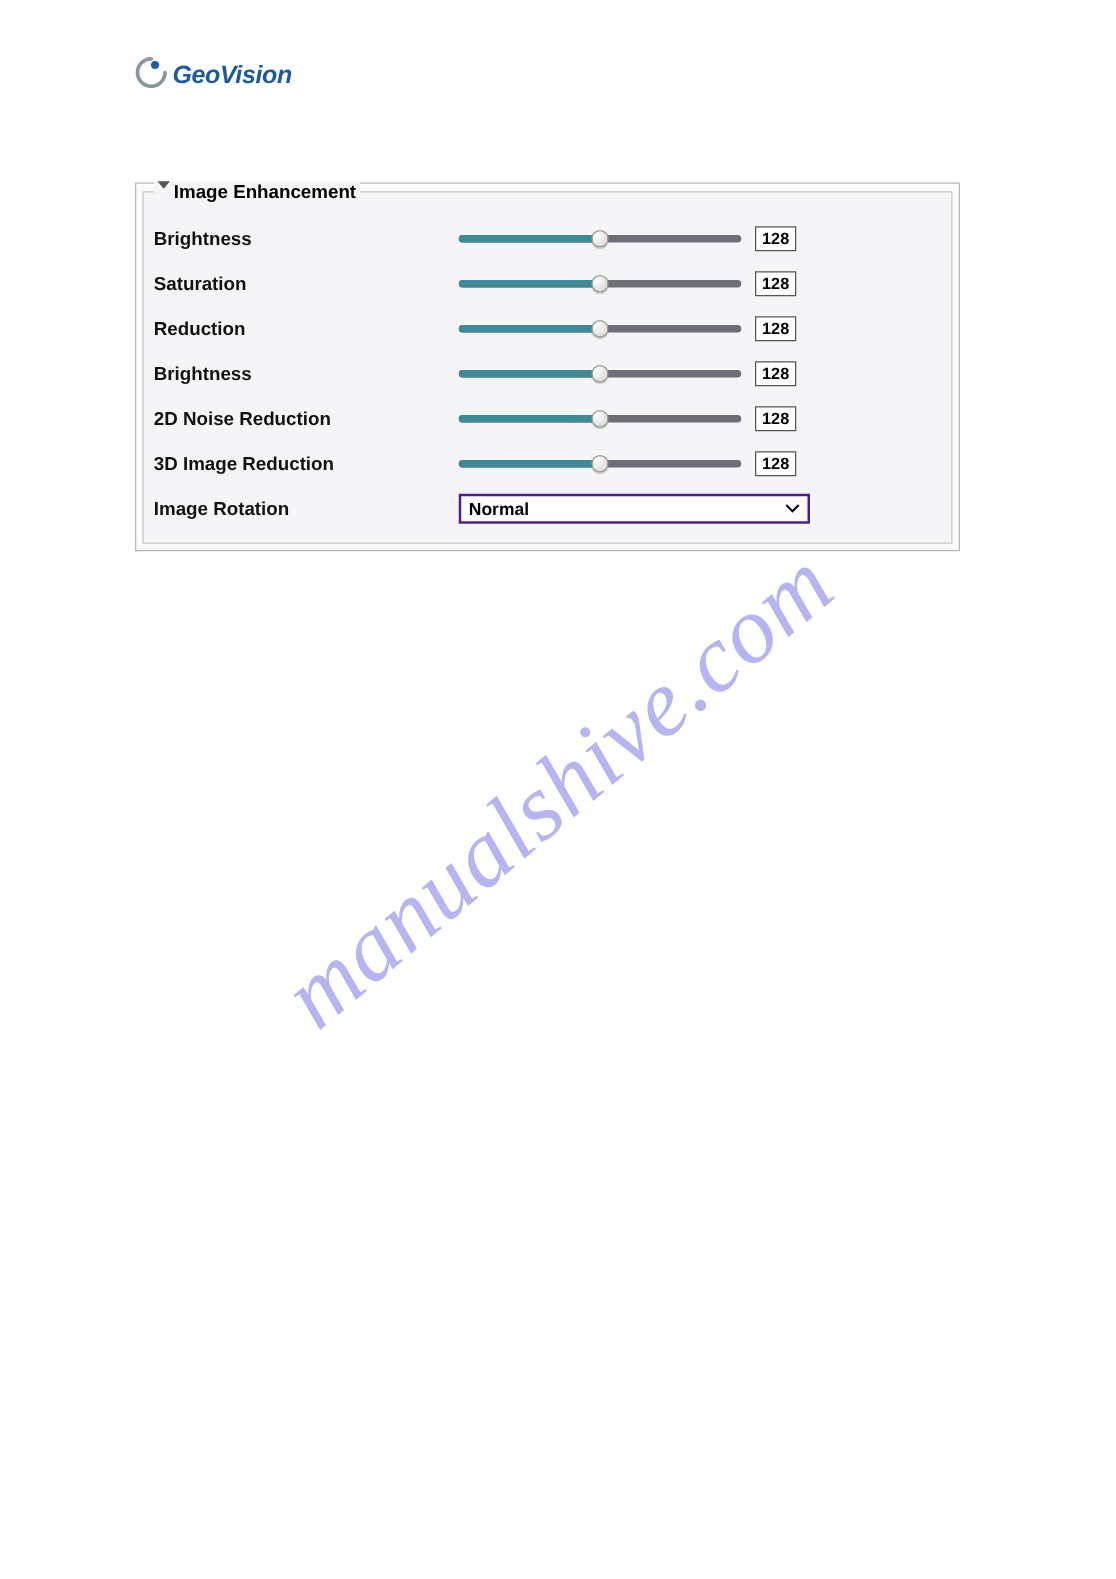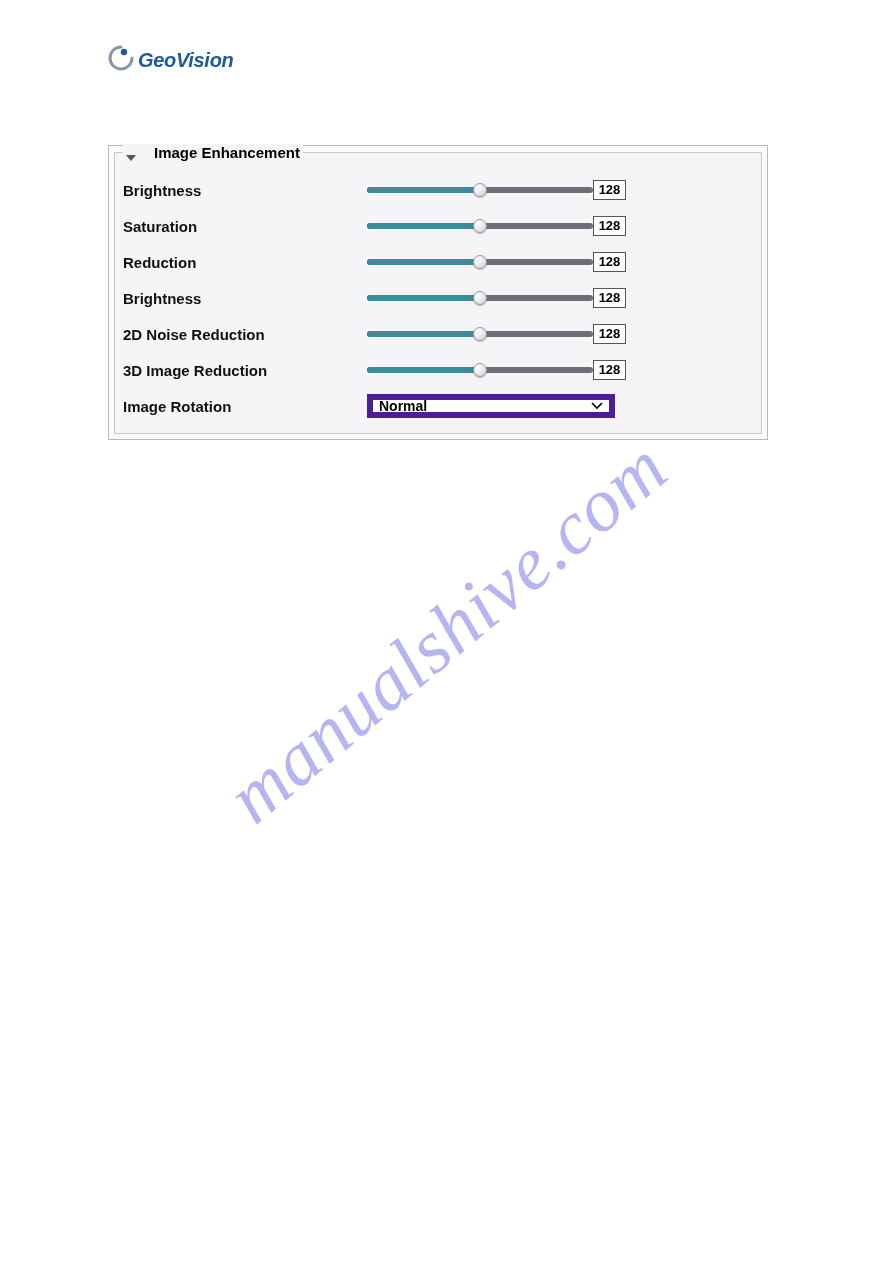--- a/index.html
+++ b/index.html
@@ -50,22 +50,22 @@
     bottom: 5px;
     background: #f5f5f7;
   }
   .legend {
     position: absolute;
     top: -9px;
     left: 8px;
     background: #f5f5f7;
     padding: 0 3px;
     display: flex;
-    align-items: flex-end;
-    gap: 18px;
+    align-items: flex-start;
+    gap: 3px;
   }
   .legend-arrow {
     width: 0; height: 0;
     border-left: 5px solid transparent;
     border-right: 5px solid transparent;
     border-top: 6px solid #555;
   }
   .legend-text {
     font-weight: 700;
     font-size: 15px;
@@ -110,35 +110,35 @@
     left: 50%;
     width: 14px;
     height: 14px;
     background: radial-gradient(circle at 30% 30%, #ffffff, #d0d0d0);
     border: 1px solid #9a9a9a;
     border-radius: 50%;
     transform: translate(-50%, -50%);
     box-shadow: 0 1px 1px rgba(0,0,0,0.25);
   }
   .value-box {
-    margin-left: 0;
+    margin-left: 11px;
     width: 33px;
     height: 20px;
     border: 1px solid #555;
     background: #fff;
     font-size: 13px;
     text-align: center;
     line-height: 18px;
     color: #000;
   }
   .select-wrap {
     position: relative;
-    width: 248px;
+    width: 281px;
     height: 24px;
-    border: 6px solid #4c1d95;
+    border: 2px solid #4c1d95;
     background: #fff;
     display: flex;
     align-items: center;
     padding: 0 6px;
   }
   .select-text {
     flex: 1;
     font-size: 14px;
     color: #000;
   }

